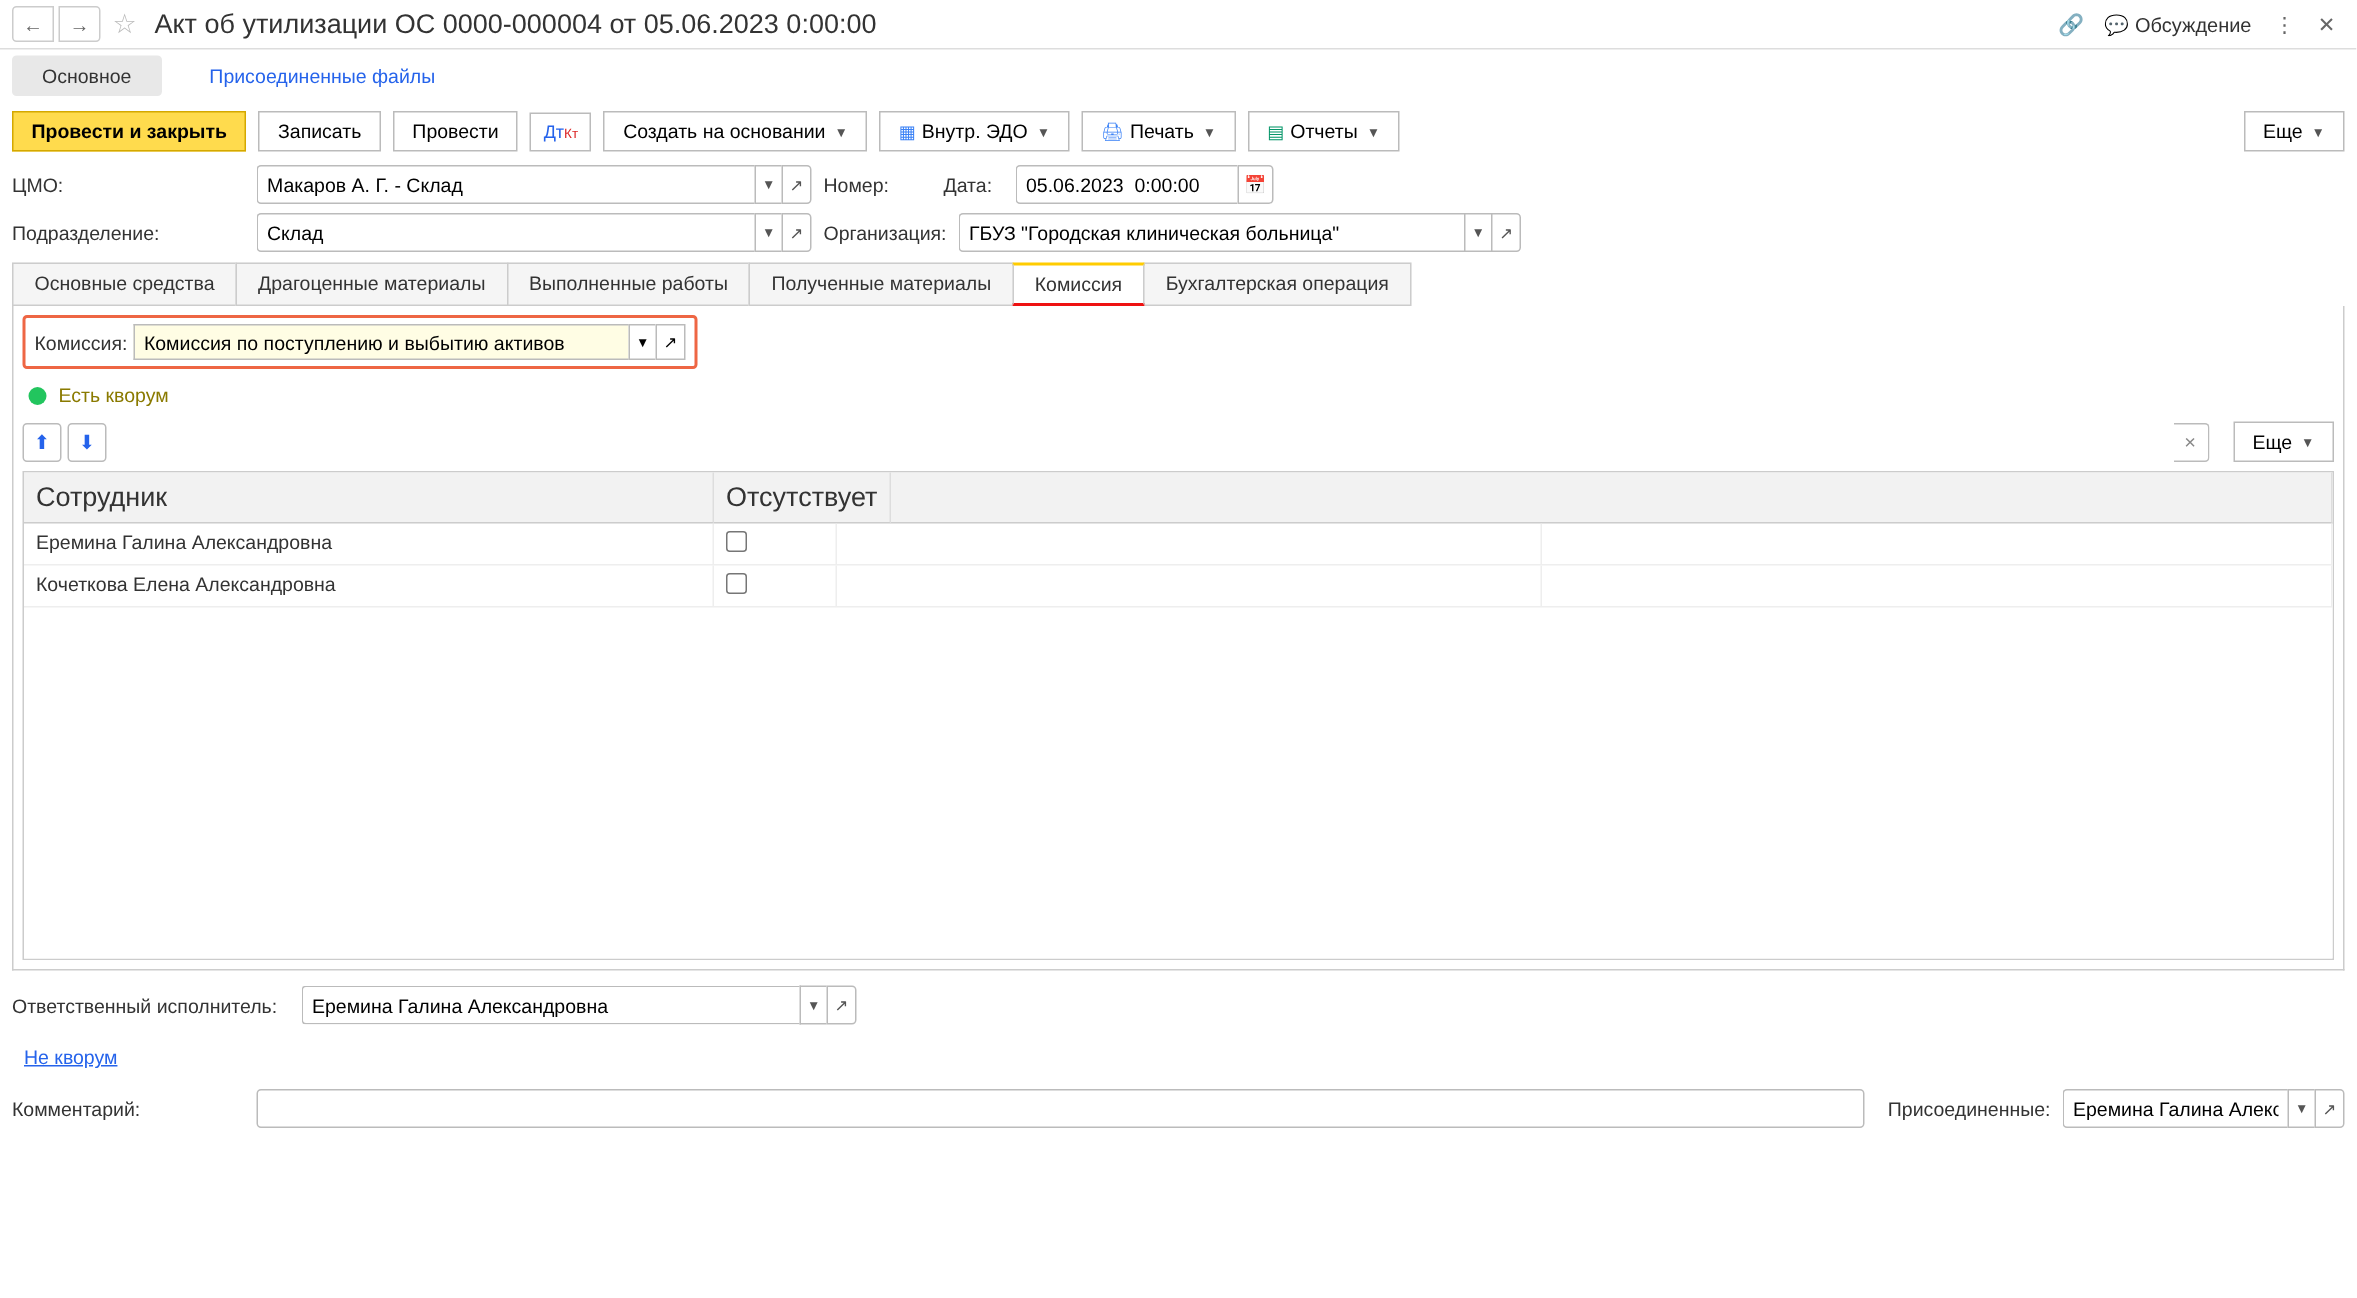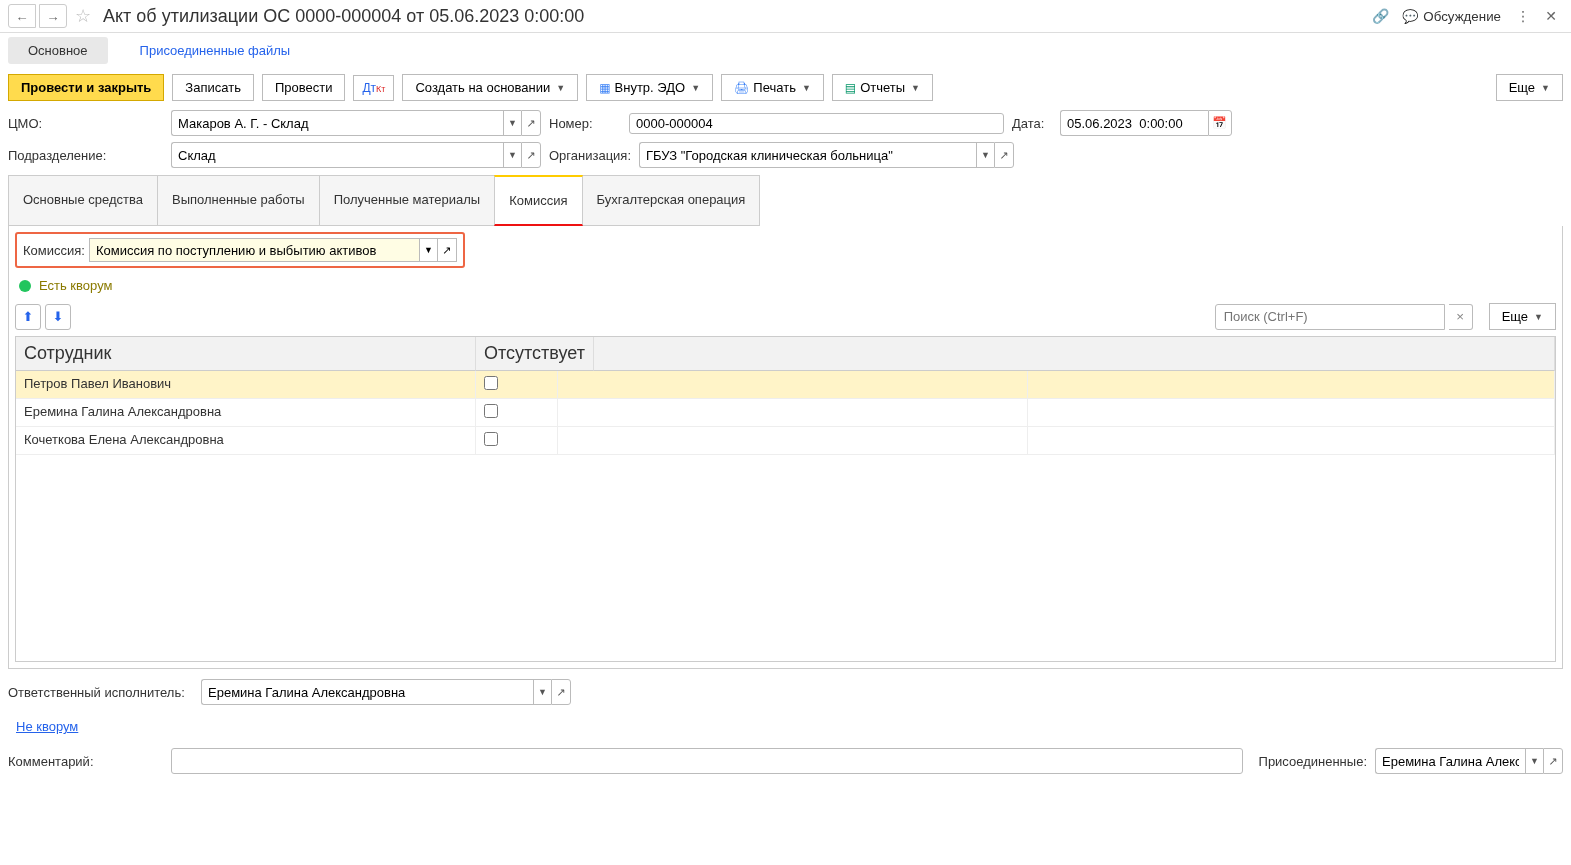--- a/index.html
+++ b/index.html
@@ -33,21 +33,21 @@
 .form-label-short { min-width: 72px; font-size: 13px; }
 .combo { display: flex; height: 26px; }
 .combo-input { border: 1px solid #bbb; border-right: none; padding: 2px 6px; font-size: 13px; border-radius: 3px 0 0 3px; background: #fff; }
 .combo-dd { width: 18px; border: 1px solid #bbb; border-right: none; background: #fff; cursor: pointer; font-size: 9px; color: #555; }
 .combo-open { width: 20px; border: 1px solid #bbb; background: #fff; cursor: pointer; font-size: 11px; color: #555; border-radius: 0 3px 3px 0; }
 .date-box { display: flex; height: 26px; }
 .date-input { width: 148px; border: 1px solid #bbb; border-right: none; padding: 2px 6px; font-size: 13px; border-radius: 3px 0 0 3px; }
 .date-btn { width: 24px; border: 1px solid #bbb; background: #fff; border-radius: 0 3px 3px 0; cursor: pointer; font-size: 12px; }
 
 .tabs { display: flex; margin: 4px 8px 0 8px; }
-.tab { padding: 16px 14px; border: 1px solid #ccc; border-bottom: 1px solid #ccc; background: #f5f5f5; cursor: pointer; font-size: 13px; margin-right: -1px; text-align: center; }
+.tab { padding: 5px 14px; border: 1px solid #ccc; border-bottom: 1px solid #ccc; background: #f5f5f5; cursor: pointer; font-size: 13px; margin-right: -1px; text-align: center; }
 .tab.active { background: #fff; border-bottom: 1px solid #fff; border-top: 2px solid #ffcc00; position: relative; z-index: 2; }
 .tab.redline { border-bottom: 2px solid #e11; }
 
 .tabpanel { border: 1px solid #ccc; margin: 0 8px 6px 8px; padding: 6px; }
 
 .komissia-row { display: flex; align-items: center; gap: 4px; border: 2px solid #e64; border-radius: 3px; padding: 4px 6px; margin-bottom: 8px; width: fit-content; }
 .komissia-input { height: 24px; width: 330px; border: 1px solid #bbb; border-right: none; padding: 2px 6px; font-size: 13px; background: #fffde4; }
 .komissia-dd { width: 18px; height: 24px; border: 1px solid #bbb; border-right: none; background: #fff; cursor: pointer; font-size: 9px; }
 .komissia-open { width: 20px; height: 24px; border: 1px solid #bbb; background: #fff; cursor: pointer; font-size: 11px; }
 
@@ -134,21 +134,20 @@
 </div>
 
 <div class="form-row">
   <div class="form-label">ЦМО:</div>
   <div class="combo">
     <input class="combo-input" style="width: 332px;" value="Макаров А. Г. - Склад">
     <button class="combo-dd">▼</button>
     <button class="combo-open">↗</button>
   </div>
   <div class="form-label-short">Номер:</div>
-  <input class="combo-input" style="width: 375px; border-right: 1px solid rgb(187, 187, 187); border-radius: 3px;" value="0000-000004">
   <div style="min-width:40px">Дата:</div>
   <div class="date-box">
     <input class="date-input" value="05.06.2023  0:00:00" style="">
     <button class="date-btn">📅</button>
   </div>
 </div>
 
 <div class="form-row">
   <div class="form-label">Подразделение:</div>
   <div class="combo">
@@ -159,20 +158,21 @@
   <div class="form-label-short">Организация:</div>
   <div class="combo">
     <input class="combo-input" style="width: 337px;" value="ГБУЗ &quot;Городская клиническая больница&quot;">
     <button class="combo-dd">▼</button>
     <button class="combo-open">↗</button>
   </div>
 </div>
 
 <div class="tabs">
   <div class="tab">Основные средства</div>
+  <div class="tab">Драгоценные материалы</div>
   <div class="tab">Выполненные работы</div>
   <div class="tab">Полученные материалы</div>
   <div class="tab active redline">Комиссия</div>
   <div class="tab">Бухгалтерская операция</div>
 </div>
 
 <div class="tabpanel" style="border-top:none">
   <div class="komissia-row">
     <span>Комиссия:</span>
     <div style="display:flex">
@@ -184,42 +184,35 @@
 
   <div class="quorum">
     <span class="dot-green"></span>
     <span>Есть кворум</span>
   </div>
 
   <div class="table-toolbar">
     <button class="arrow-btn arrow-up">⬆</button>
     <button class="arrow-btn arrow-down">⬇</button>
     <div class="tb-flex"></div>
-    <input class="search-box" placeholder="Поиск (Ctrl+F)" style="">
     <button class="search-clear">×</button>
     <div style="width:8px"></div>
     <button class="btn">
         <span>Еще</span>
         <span class="caret">▼</span>
       </button>
   </div>
 
   <div class="grid">
     <div class="grid-head">
       <div class="grid-head-cell gc-emp">Сотрудник</div>
       <div class="grid-head-cell gc-abs">Отсутствует</div>
       <div class="grid-head-cell gc-rest"></div>
     </div>
     <div class="grid-body" id="grid-body">
-        <div class="grid-row selected">
-          <div class="grid-cell gc-emp">Петров Павел Иванович</div>
-          <div class="grid-cell gc-abs"><input type="checkbox" class="chk" style=""></div>
-          <div class="grid-cell gc-reason"></div>
-          <div class="grid-cell gc-rest"></div>
-        </div>
         <div class="grid-row">
           <div class="grid-cell gc-emp">Еремина Галина Александровна</div>
           <div class="grid-cell gc-abs"><input type="checkbox" class="chk" style=""></div>
           <div class="grid-cell gc-reason"></div>
           <div class="grid-cell gc-rest"></div>
         </div>
         <div class="grid-row">
           <div class="grid-cell gc-emp">Кочеткова Елена Александровна</div>
           <div class="grid-cell gc-abs"><input type="checkbox" class="chk" style=""></div>
           <div class="grid-cell gc-reason"></div>

